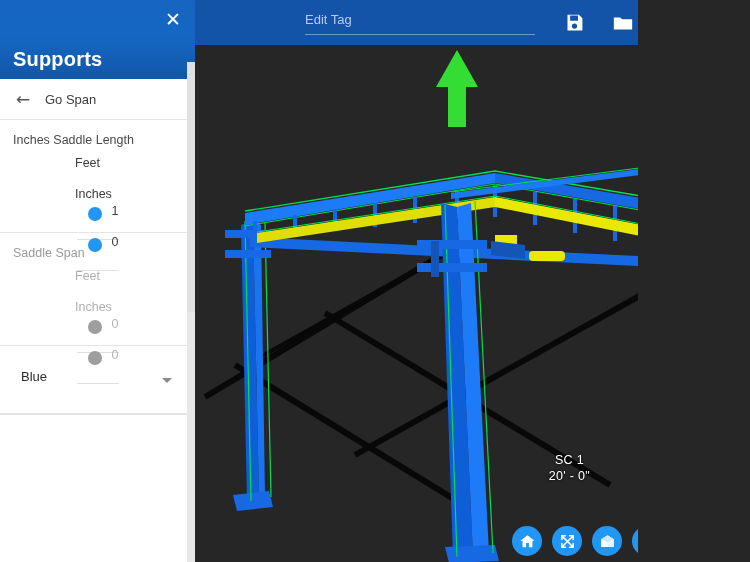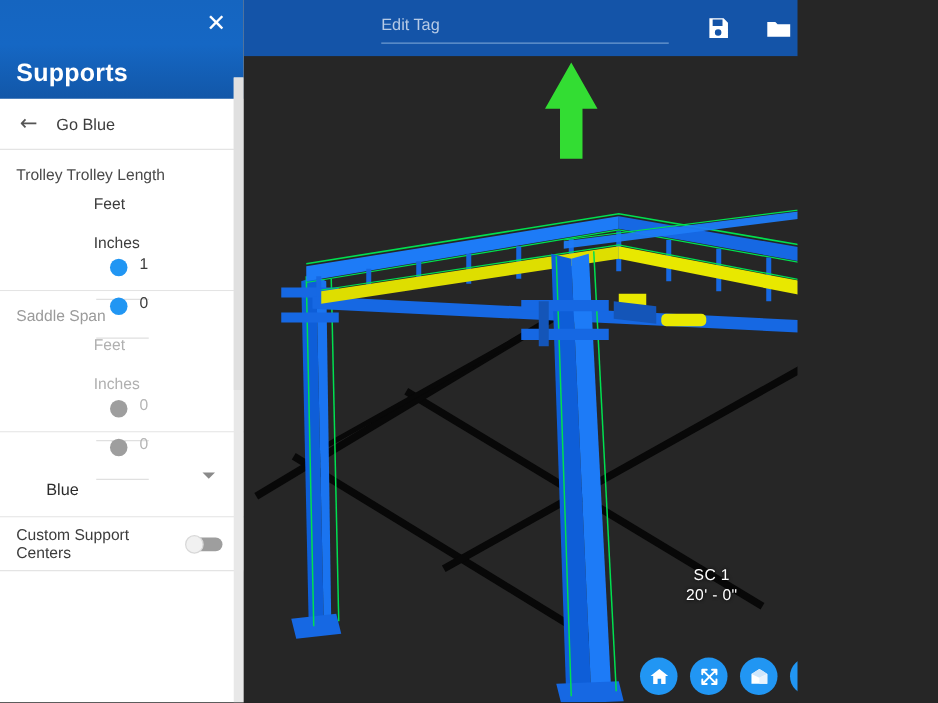--- a/index.html
+++ b/index.html
@@ -71,21 +71,21 @@
     text-align:right; width:100%;
   }
   .val-underline {
     position:absolute; left:0; right:0; bottom:3px; height:1px; background:#e0e0e0;
   }
   .section.disabled .val { color:#b5b5b5; }
 
   
   #select-row {
     margin-top:10px; position:relative; height:30px;
-    display:flex; align-items:flex-end; cursor:pointer;margin-left:16px;
+    display:flex; align-items:flex-start; cursor:pointer;
   }
   #select-value { font-size:13px; color:#2b2b2b; padding-left:8px; }
   #select-caret {
     position:absolute; right:10px; top:9px;
     width:0; height:0; border-left:5px solid transparent;
     border-right:5px solid transparent; border-top:5px solid #8a8a8a;
   }
 
   
   #toggle-section {
@@ -161,26 +161,26 @@
 
   <div id="sidebar">
 
     <div id="panel-header">
       <div id="close-icon">✕</div>
       <div id="panel-title">Supports</div>
     </div>
 
     <div id="go-back-row">
       <span class="arrow">←</span>
-      <span class="lbl">Go Blue</span>
+      <span class="lbl">Go Span</span>
     </div>
     <div class="sb-divider"></div>
 
     <div class="section" id="section-0">
-      <div class="section-title">Trolley Trolley Length</div>
+      <div class="section-title">Inches Saddle Length</div>
 
       <div class="slider-row">
         <span class="unit">Feet</span>
         <span class="track-wrap">
           <span class="track"></span>
           <span class="thumb" id="thumb-0-0" style="left: 45%;"></span>
         </span>
         <span class="val-wrap">
           <span class="val">1</span>
           <span class="val-underline"></span>
@@ -231,27 +231,20 @@
     <div class="sb-divider"></div>
 
     <div class="section">
       <div id="select-row">
         <span id="select-value">Blue</span>
         <span id="select-caret"></span>
       </div>
     </div>
     <div class="sb-divider"></div>
 
-    <div id="toggle-section">
-      <span id="toggle-label">Custom Support Centers</span>
-      <span id="toggle-switch">
-        <span class="bar"></span>
-        <span class="knob"></span>
-      </span>
-    </div>
     <div class="sb-divider"></div>
 
     <div id="sidebar-scrollbar">
       <div id="sidebar-scroll-thumb"></div>
     </div>
   </div>
 
   <div id="viewport">
 
     <div id="topbar">

